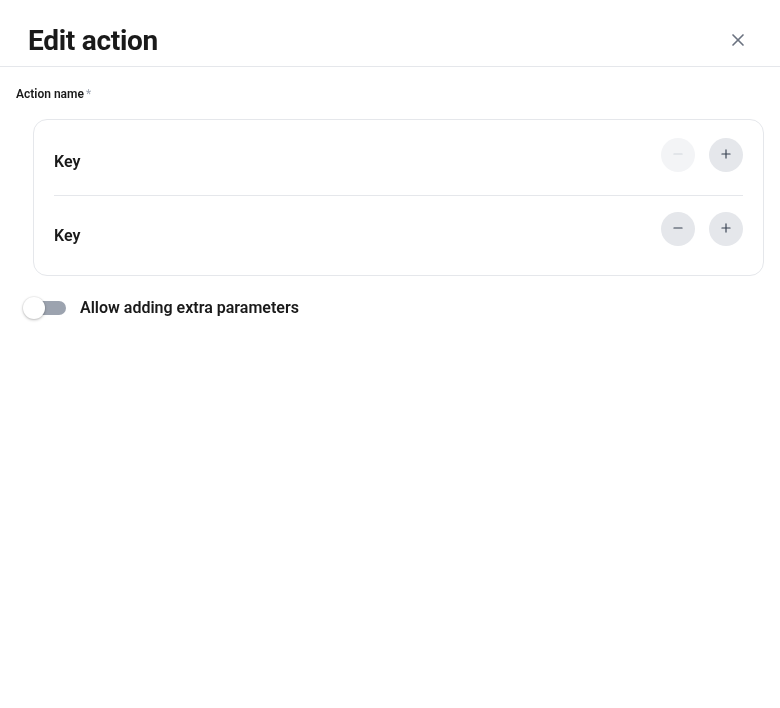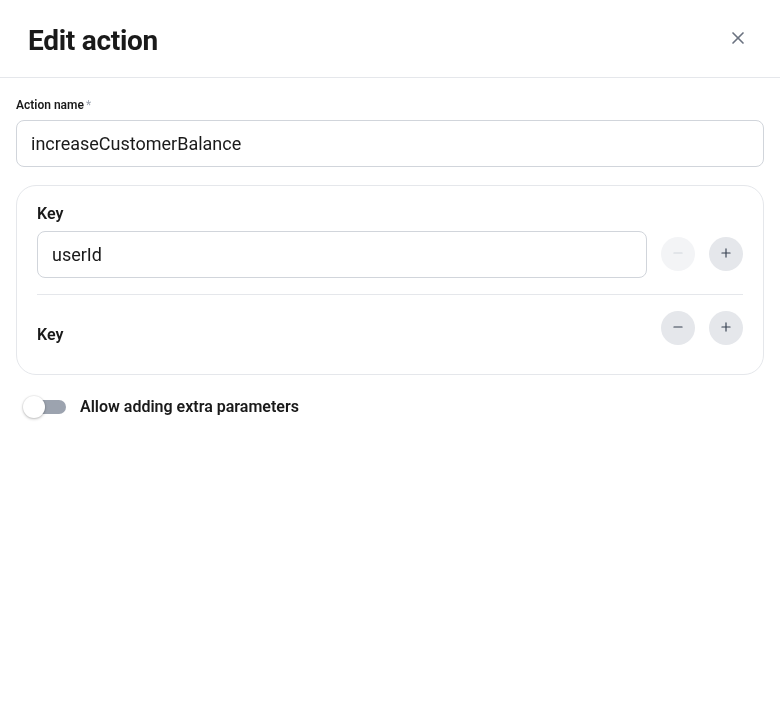--- a/index.html
+++ b/index.html
@@ -10,22 +10,22 @@
     body {
       font-family: -apple-system, BlinkMacSystemFont, "Segoe UI", Roboto, Helvetica, Arial, sans-serif;
       background: #fff;
       color: #1a1a1a;
       width: 780px;
       height: 708px;
     }
     .header {
       display: flex;
       justify-content: space-between;
-      align-items: flex-start;
-      padding: 24px 28px 20px 28px;
+      align-items: flex-end;
+      padding: 24px 28px 9px 28px;
       border-bottom: 1px solid #e5e7eb;
     }
     .title {
       font-size: 28px;
       font-weight: 700;
       letter-spacing: -0.01em;
     }
     .close-btn {
       background: none;
       border: none;
@@ -65,22 +65,23 @@
       border-radius: 8px;
       background: #fff;
       color: #1a1a1a;
       font-family: inherit;
       white-space: nowrap;
       overflow: hidden;
       text-overflow: clip;
     }
     .params-container {
       border: 1px solid #e5e7eb;
-      border-radius: 20px;
+      border-radius: 14px;
       padding: 2px 20px 6px 20px;
+      margin-left: 17px;
     }
     .param-row {
       display: flex;
       align-items: flex-end;
       gap: 14px;
       padding: 16px 0;
     }
     .param-row + .param-row {
       border-top: 1px solid #e5e7eb;
     }
@@ -161,33 +162,31 @@
     </span>
   </button>
 </div>
 
 <div class="content">
 
   <div class="field-group">
     <label class="field-label">
       <span>Action name</span><span class="required">*</span>
     </label>
-    <input type="text" class="text-input" value="increaseCustomerBalance" style="">
   </div>
 
   <div class="field-group">
   </div>
 
   <div class="field-group">
     <div class="params-container">
 
       <div class="param-row">
         <div class="param-key">
           <label class="param-key-label">Key</label>
-          <input type="text" class="text-input" value="userId" style="">
         </div>
         <button class="icon-btn disabled">
           <span>
             <svg viewBox="0 0 24 24" fill="none" stroke="currentColor" stroke-width="2" stroke-linecap="round">
                 <line x1="5" y1="12" x2="19" y2="12"></line>
               </svg>
           </span>
         </button>
         <button class="icon-btn">
           <span>

